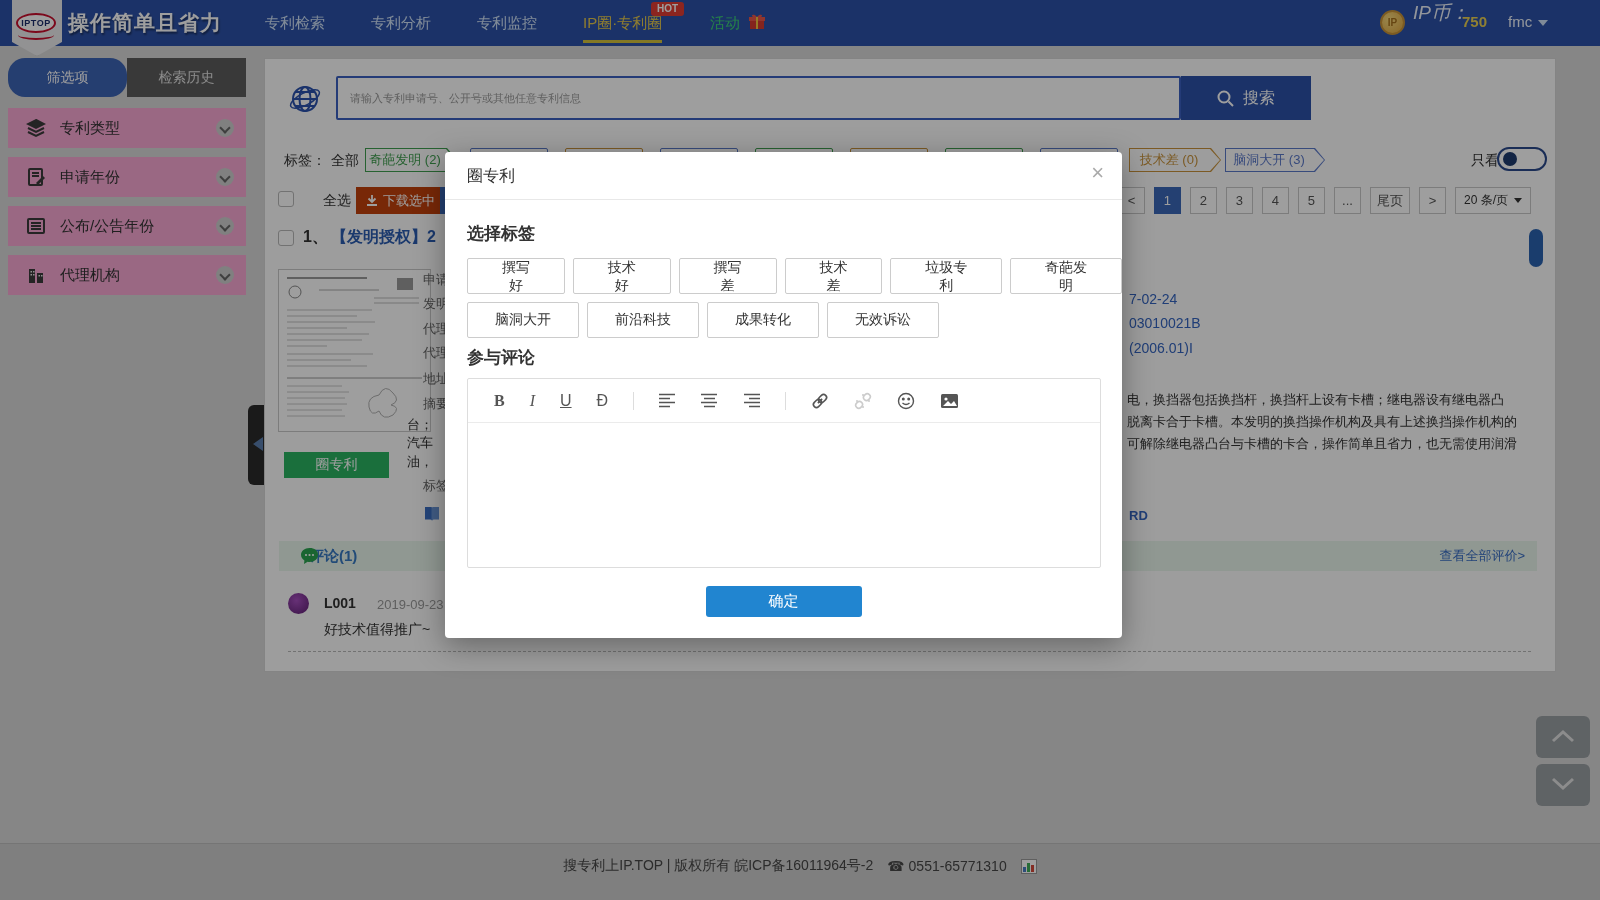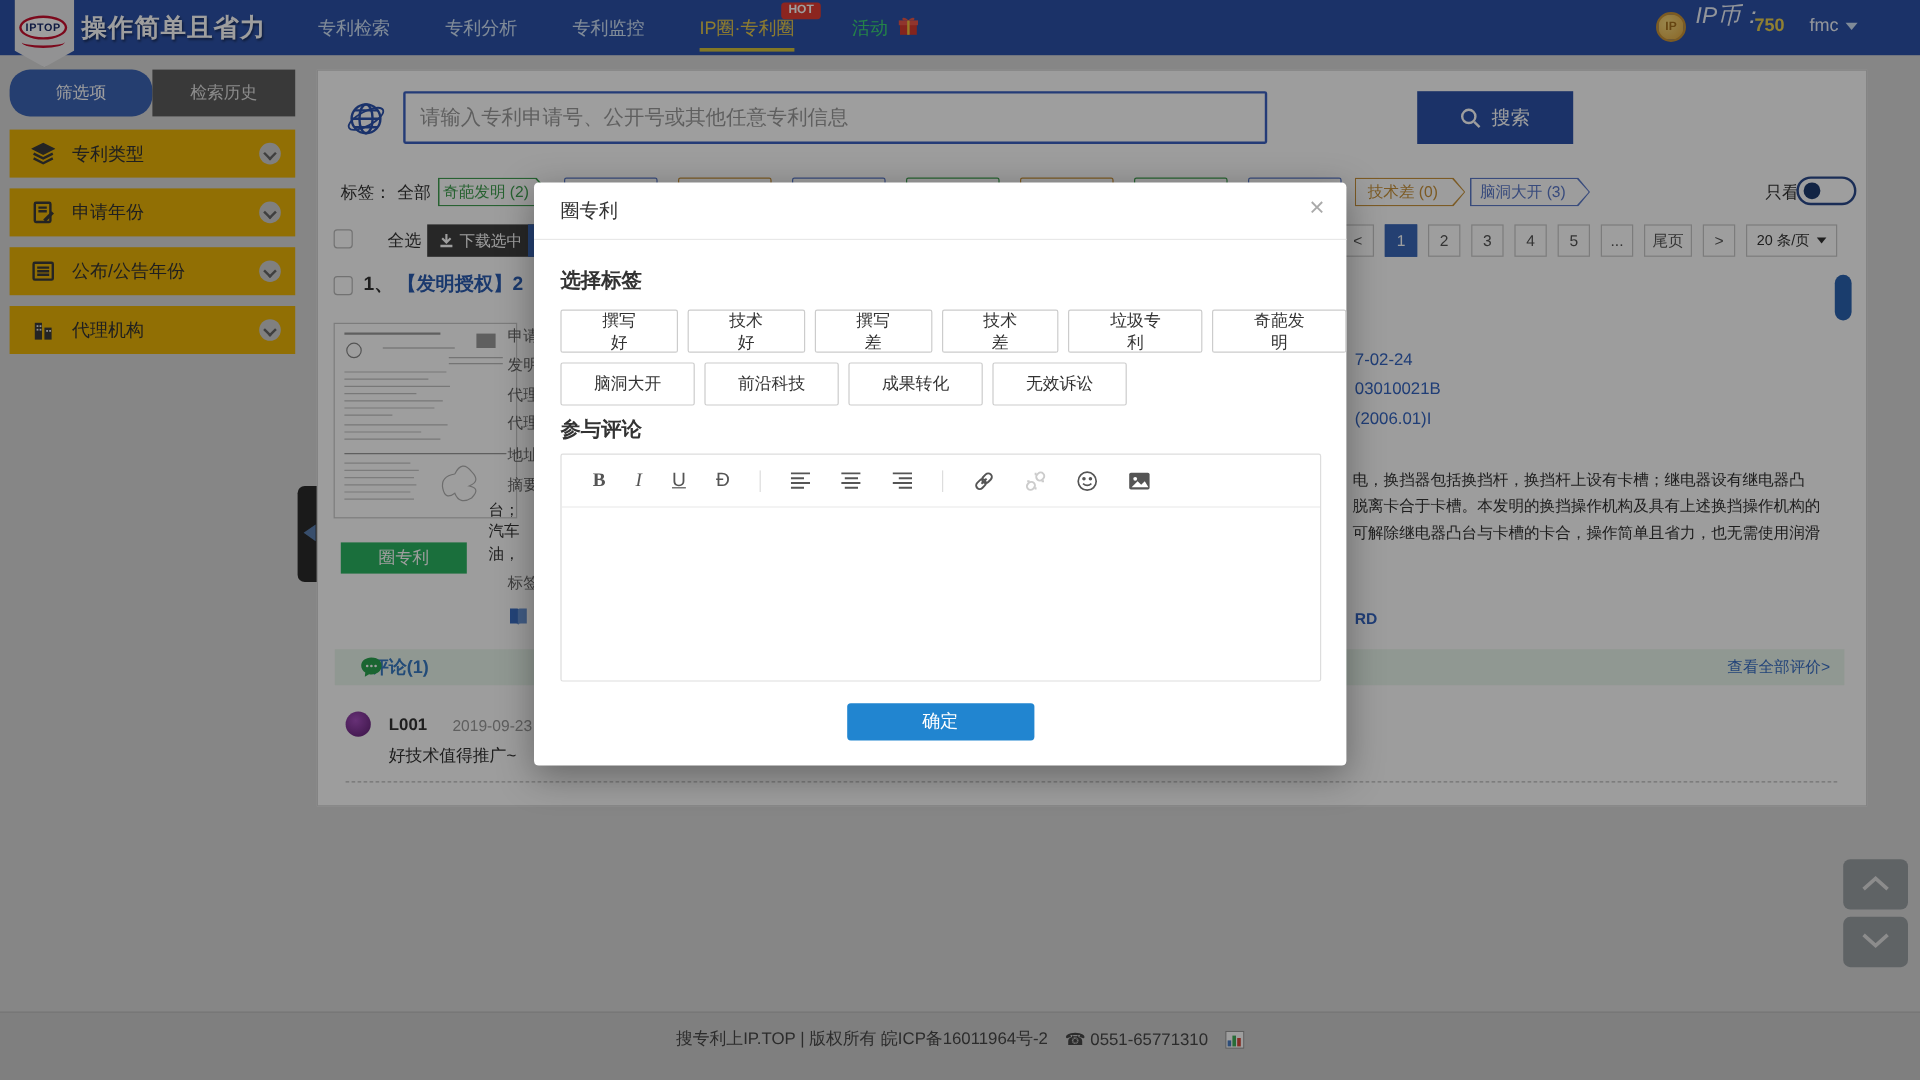--- a/index.html
+++ b/index.html
@@ -25,44 +25,44 @@
   #coin-label { position:absolute; left:1413px; top:0; color:#eef2fa; font-size:19px;font-style:italic; }
   #coin-value { position:absolute; left:1462px; top:13px; color:#e8cf52; font-size:15px; font-weight:bold; }
   #username { position:absolute; left:1508px; top:13px; color:#eef2fa; font-size:15px; cursor:pointer; }
   .caret-down { display:inline-block; width:0; height:0; border-left:5px solid transparent; border-right:5px solid transparent; border-top:6px solid #cfe0f5; margin-left:6px; vertical-align:middle; }
 
   
   #sidebar { position:absolute; left:8px; top:58px; width:238px; z-index:1; }
   .side-tab { display:inline-block; width:119px; height:39px; line-height:39px; text-align:center; font-size:14px; cursor:pointer; }
   .side-tab.active { background:#3d64b5; color:#fff;border-radius:17px; }
   .side-tab.inactive { background:#5c5c5c; color:#e0e0e0; }
-  .side-item { position:absolute; left:0; width:238px; height:40px; background:#eab308; color:#333; font-size:15px; cursor:pointer; }
+  .side-item { position:absolute; left:0; width:238px; height:40px; background:#f9a8d4; color:#333; font-size:15px; cursor:pointer; }
   .side-item .lbl { position:absolute; left:52px; top:11px; }
   .side-item svg { position:absolute; left:18px; top:10px; }
   .chev-circle { position:absolute; right:12px; top:11px; width:18px; height:18px; border-radius:50%; background:#cfcfcf; }
   .chev-circle::after { content:""; position:absolute; left:5px; top:5px; width:6px; height:6px; border-right:2px solid #666; border-bottom:2px solid #666; transform:rotate(45deg); }
 
   
   #panel { position:absolute; left:264px; top:58px; width:1292px; height:614px; background:#fdfdfd; border:1px solid #d6d6d6; z-index:1; }
-  #search-input { position:absolute; left:71px; top:17px; width:720px; height:44px; border:2px solid #3a5fc0; border-radius:2px; padding:0 12px; font-size:17px; color:#333; background:#fff; }
+  #search-input { position:absolute; left:71px; top:17px; width:845px; height:44px; border:2px solid #3a5fc0; border-radius:2px; padding:0 12px; font-size:11px; color:#333; background:#fff; }
   #search-input::placeholder { color:#9a9a9a; }
   #search-btn { position:absolute; left:916px; top:17px; width:130px; height:44px; background:#2d52a8; border:none; color:#fff; font-size:16px; cursor:pointer; display:flex; align-items:center; justify-content:center; gap:9px; }
 
   .rowtext { font-size:14px; color:#333; }
   .pennant { position:absolute; height:24px; cursor:pointer; }
   .p-bg { position:absolute; inset:0; clip-path:polygon(0 0,calc(100% - 10px) 0,100% 50%,calc(100% - 10px) 100%,0 100%); }
   .p-in { position:absolute; inset:1px; clip-path:polygon(0 0,calc(100% - 10px) 0,100% 50%,calc(100% - 10px) 100%,0 100%); background:#fdfdfd; }
   .p-tx { position:absolute; left:0; right:12px; top:0; bottom:0; text-align:center; line-height:23px; font-size:13px; }
   #hidden-tag-slivers { position:absolute; left:205px; top:89px; display:flex; gap:17px; }
   .sliver { width:78px; height:24px; border:1px solid; border-radius:2px; background:#fdfdfd; }
   #only-me-toggle { position:absolute; left:1232px; top:88px; width:50px; height:24px; border:2px solid #2b4a8c; border-radius:13px; background:#fff; cursor:pointer; }
   #only-me-toggle .knob { position:absolute; left:4px; top:3px; width:14px; height:14px; border-radius:50%; background:#1d3a6e; }
 
   .cbx { position:absolute; width:16px; height:16px; border:1px solid #b9b9b9; border-radius:3px; background:#fff; cursor:pointer; }
-  #dl-btn { position:absolute; left:91px; top:128px; height:27px; padding:3px 10px; background:#404040; border:none; color:#fff; font-size:13px; cursor:pointer; display:flex; align-items:center; gap:5px; }
+  #dl-btn { position:absolute; left:91px; top:128px; height:27px; padding:3px 10px; background:#c2410c; border:none; color:#fff; font-size:13px; cursor:pointer; display:flex; align-items:center; gap:5px; }
   #hidden-blue-btn { position:absolute; left:175px; top:128px; width:70px; height:27px; background:#3a68b8; border:none; }
   #pagination { position:absolute; right:24px; top:128px; display:flex; gap:9px; align-items:center; }
   .pg { min-width:27px; height:27px; line-height:25px; text-align:center; border:1px solid #c9c9c9; background:#fff; color:#555; font-size:13px; cursor:pointer; padding:0 6px; }
   .pg.active { background:#3a68b8; border-color:#3a68b8; color:#fff; }
   #page-size { display:flex; align-items:center; gap:6px; height:27px; border:1px solid #c9c9c9; background:#fff; color:#333; font-size:12px; padding:0 8px; cursor:pointer; }
   #page-size .caret { width:0; height:0; border-left:4px solid transparent; border-right:4px solid transparent; border-top:5px solid #333; }
 
   #result-title { position:absolute; left:66px; top:168px; font-size:16px; font-weight:bold; color:#2b5cb0; cursor:pointer; }
   #thumb { position:absolute; left:13px; top:210px; width:153px; height:163px; background:#fff; border:1px solid #c9c9c9; }
   #circle-btn { position:absolute; left:19px; top:393px; width:105px; height:26px; background:#2bb362; border:none; color:#fff; font-size:14px; cursor:pointer; }

